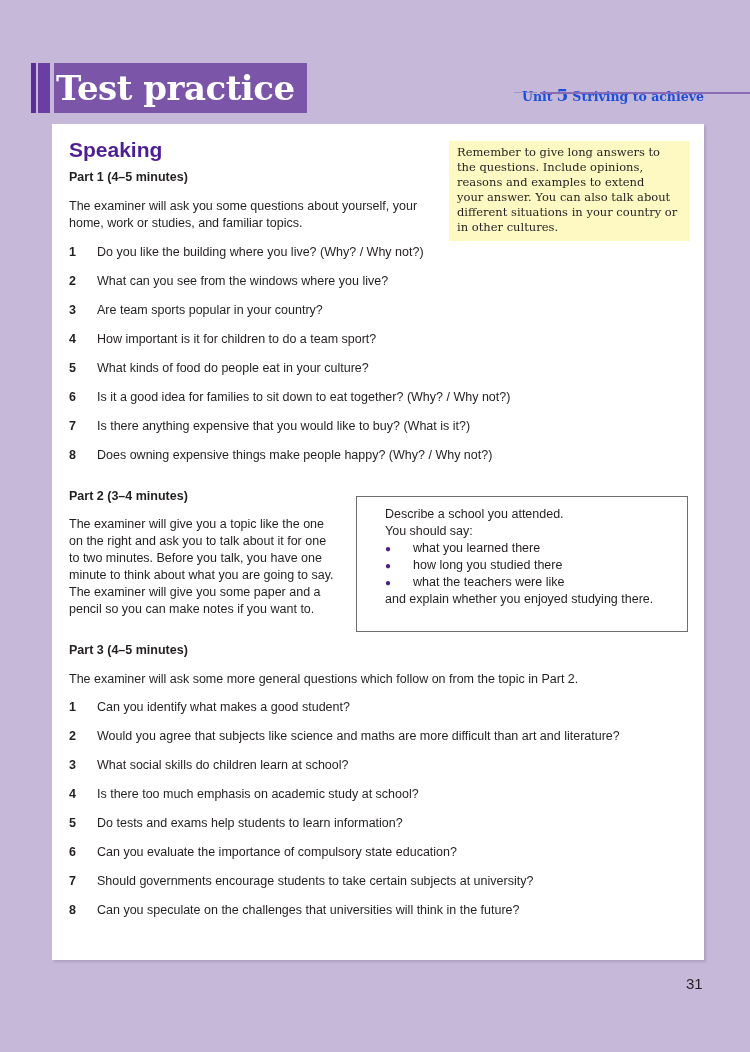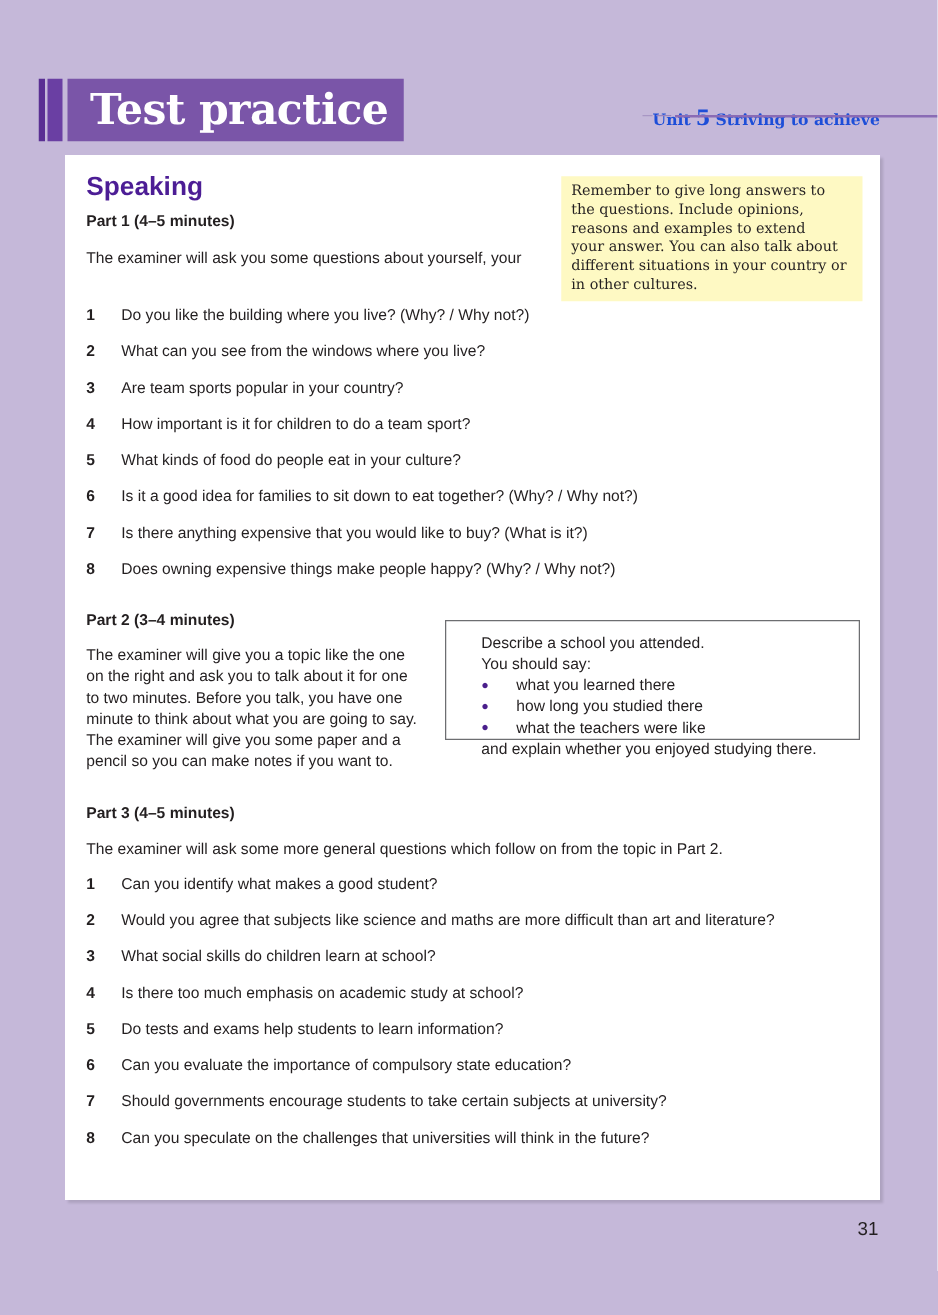--- a/index.html
+++ b/index.html
@@ -6,21 +6,21 @@
   body {
     width:750px; height:1052px; position:relative; overflow:hidden;
     background:#c5b8d9;
     font-family:"Liberation Sans", sans-serif;
     color:#231f20;
   }
   .title-wrap { position:absolute; left:31px; top:63px; height:50px; display:flex; }
   .stripe { width:5px; height:50px; background:#5a2f93; margin-right:2px; }
   .stripe.s2 { width:12px; background:#6a3fa3; margin-right:4px; }
   .title-box {
-    background:#7a55a8; height:50px; padding:0 12px 0 18px;
+    background:#7a55a8; height:50px; padding:0 12px 0 2px;
     display:flex; align-items:center;
   }
   .title-text {
     font-family:"DejaVu Serif", serif; font-weight:bold; font-size:34px;
     color:#ffffff; letter-spacing:-0.5px;
   }
   .unit-label {
     position:absolute; left:522px; top:85px;
     font-family:"DejaVu Serif", serif; font-weight:bold; font-size:12.5px; color:#1d4ed8;
     white-space:nowrap;
@@ -50,21 +50,21 @@
   .tip-title {
     position:absolute; left:48px; top:8px; font-family:"DejaVu Serif", serif; font-style:italic;
     font-size:15px; color:#ffffff;
   }
   .tip-body {
     margin-left:12px; background:#fef9c3; padding:4px 8px 6px 8px;
     font-family:"DejaVu Serif", serif; font-size:11.5px; line-height:15px; color:#231f20;
   }
 
   .cue {
-    position:absolute; left:304px; top:372px; width:332px; height:96px;
+    position:absolute; left:304px; top:372px; width:332px; height:136px;
     border:1px solid #6d6e71; box-sizing:border-box;
     padding:9px 0 0 28px; font-size:12.5px; line-height:17px;
   }
   .cue .b { display:flex; }
   .cue .dot { width:28px; color:#4a1f8c; font-size:10px; }
 
   .page-num { position:absolute; left:686px; top:975px; font-size:15px; }
 </style>
 </head>
 <body>
@@ -96,20 +96,21 @@
       <div>reasons and examples to extend</div>
       <div>your answer. You can also talk about</div>
       <div>different situations in your country or</div>
       <div>in other cultures.</div>
     </div>
   </div>
 
   <div class="part-h" style="top:46px">Part 1 (4–5 minutes)</div>
   <div class="para" style="top:74px">
     <div>The examiner will ask you some questions about yourself, your</div>
+    <div>home, work or studies, and familiar topics.</div>
   </div>
 
   <div class="q" style="top:121px">
         <span class="num">1</span>
         <span>Do you like the building where you live? (Why? / Why not?)</span>
       </div>
   <div class="q" style="top:150px">
         <span class="num">2</span>
         <span>What can you see from the windows where you live?</span>
       </div>

